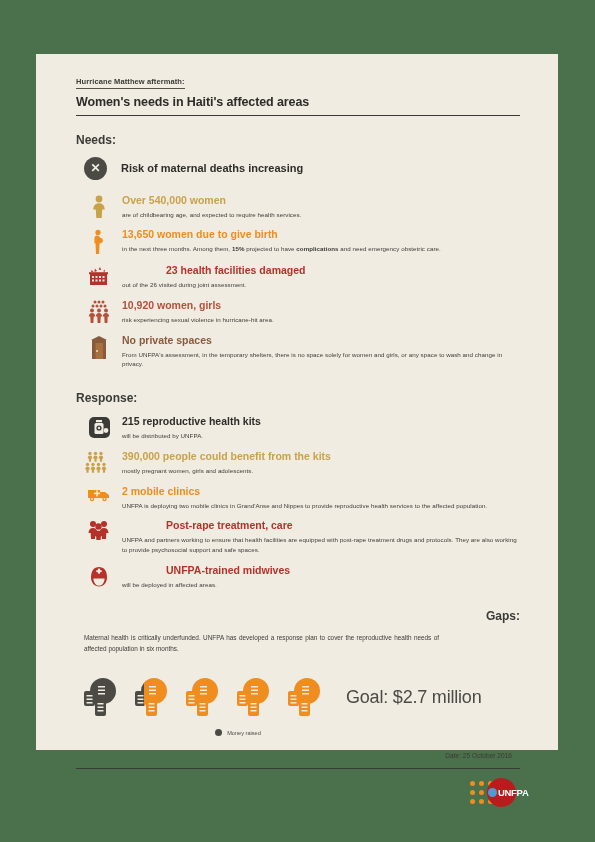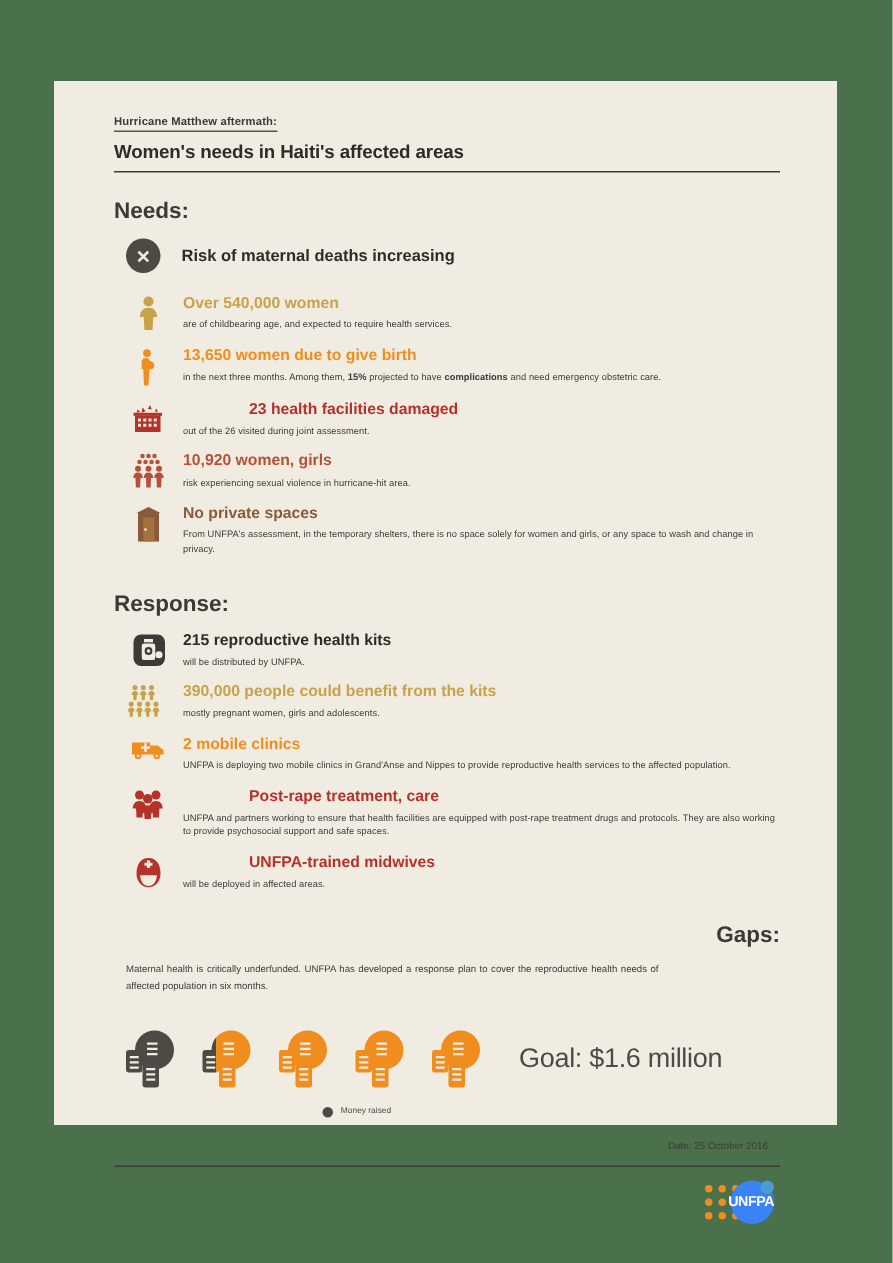--- a/index.html
+++ b/index.html
@@ -24,21 +24,21 @@
     display:inline-block;padding-bottom:1.5px;
   }
   .title{
     font-size:12.5px;font-weight:700;color:#2e2c28;
     margin-top:6px;letter-spacing:-.1px;
   }
   .title-rule{border-bottom:1.6px solid #3a3a36;margin-top:6px;}
 
   
   .section-head{
-    font-size:15px;font-weight:700;color:#3a3a36;
+    font-size:12px;font-weight:700;color:#3a3a36;
     margin:17px 0 10px 0;
   }
   .section-head.resp{margin-top:22px;}
   .section-head.gaps{margin-top:20px;text-align:right;}
 
   
   .alert{display:flex;align-items:center;margin:0 0 14px 8px;}
   .alert-icon{
     width:23px;height:23px;border-radius:50%;
     background:#4b4a44;position:relative;flex:0 0 auto;
@@ -108,22 +108,22 @@
   .logo-wrap{
     display:flex;justify-content:flex-end;align-items:center;
     margin-top:9px;padding-right:4px;
   }
   .dotgrid{
     display:grid;grid-template-columns:repeat(3,5px);
     grid-auto-rows:5px;gap:4px;margin-right:-6px;
   }
   .dotgrid i{display:block;width:5px;height:5px;border-radius:50%;background:#ef8d1e;}
   .logo-circle{
-    width:29px;height:29px;border-radius:50%;background:#3b82f6;
-    position:relative;display:flex;align-items:flex-end;flex-direction:column;
+    width:29px;height:29px;border-radius:50%;background:#b91c1c;
+    position:relative;display:flex;align-items:center;
   }
   .logo-emblem{
     width:9px;height:9px;border-radius:50%;
     background:#4b9cd3;margin-left:1px;flex:0 0 auto;
     position:relative;z-index:2;
   }
   .logo-word{
     font-size:9.5px;font-weight:700;color:#fff;letter-spacing:-.3px;
     position:relative;z-index:2;margin-left:1px;
   }
@@ -472,21 +472,21 @@
                 <rect x="15.5" y="29.5" width="6" height="1.5"></rect>
                 <rect x="15.5" y="33" width="6" height="1.5"></rect>
           <rect x="16" y="9" width="7" height="1.5"></rect>
                 <rect x="16" y="12.5" width="7" height="1.5"></rect>
                 <rect x="16" y="16" width="7" height="1.5"></rect>
               </g>
         </g>
       </svg>
 
     </div>
-    <div class="goal-text">Goal: $1.6 million</div>
+    <div class="goal-text">Goal: $2.7 million</div>
   </div>
 
   <div class="legend">
     <span class="legend-dot"></span>
     <span class="legend-label">Money raised</span>
   </div>
 
   <div class="date">Date: 25 October 2016</div>
   <div class="footer-rule"></div>
   <div class="logo-wrap">

